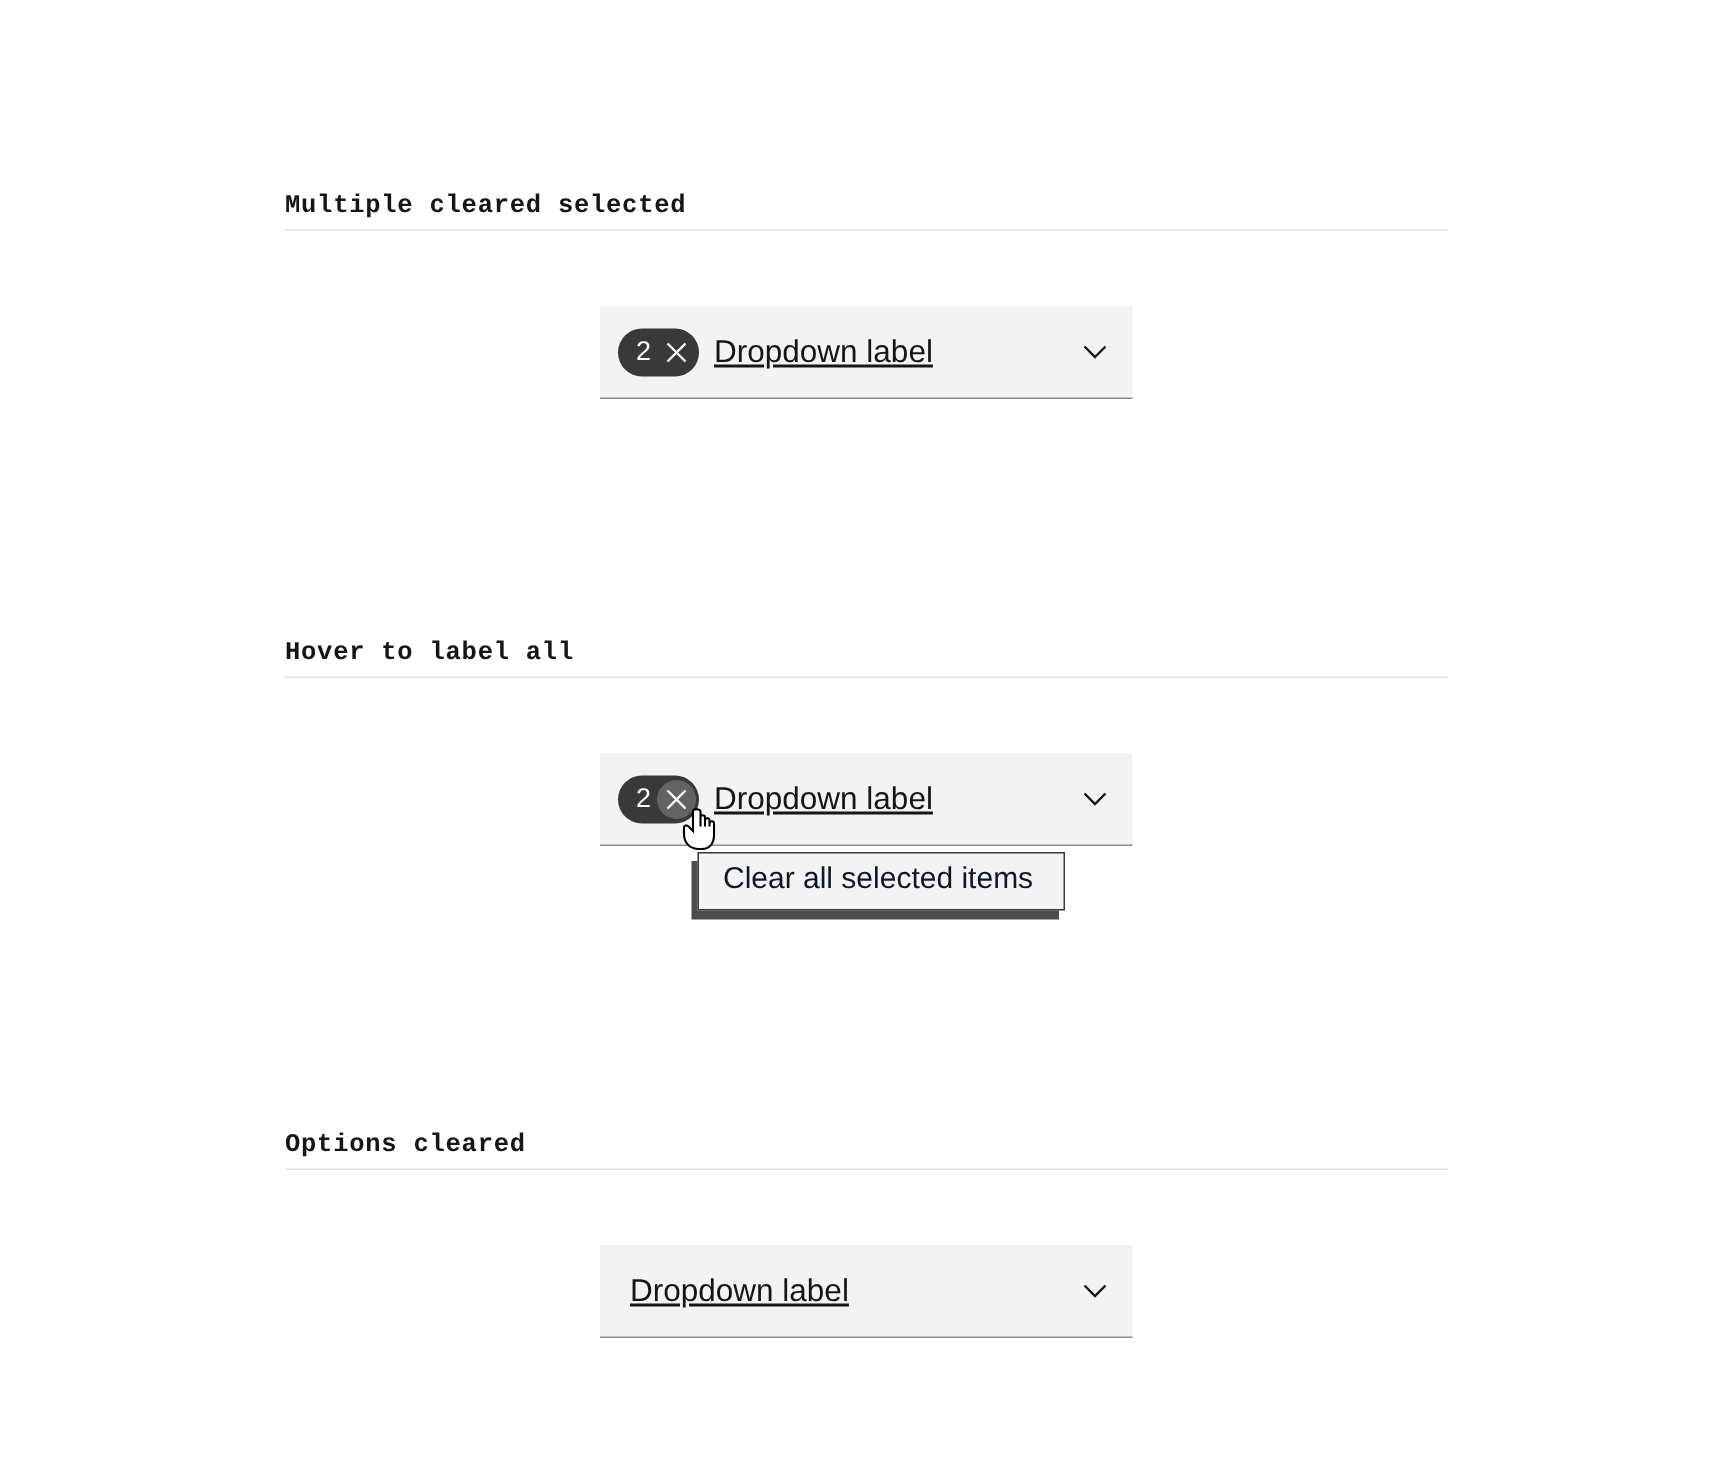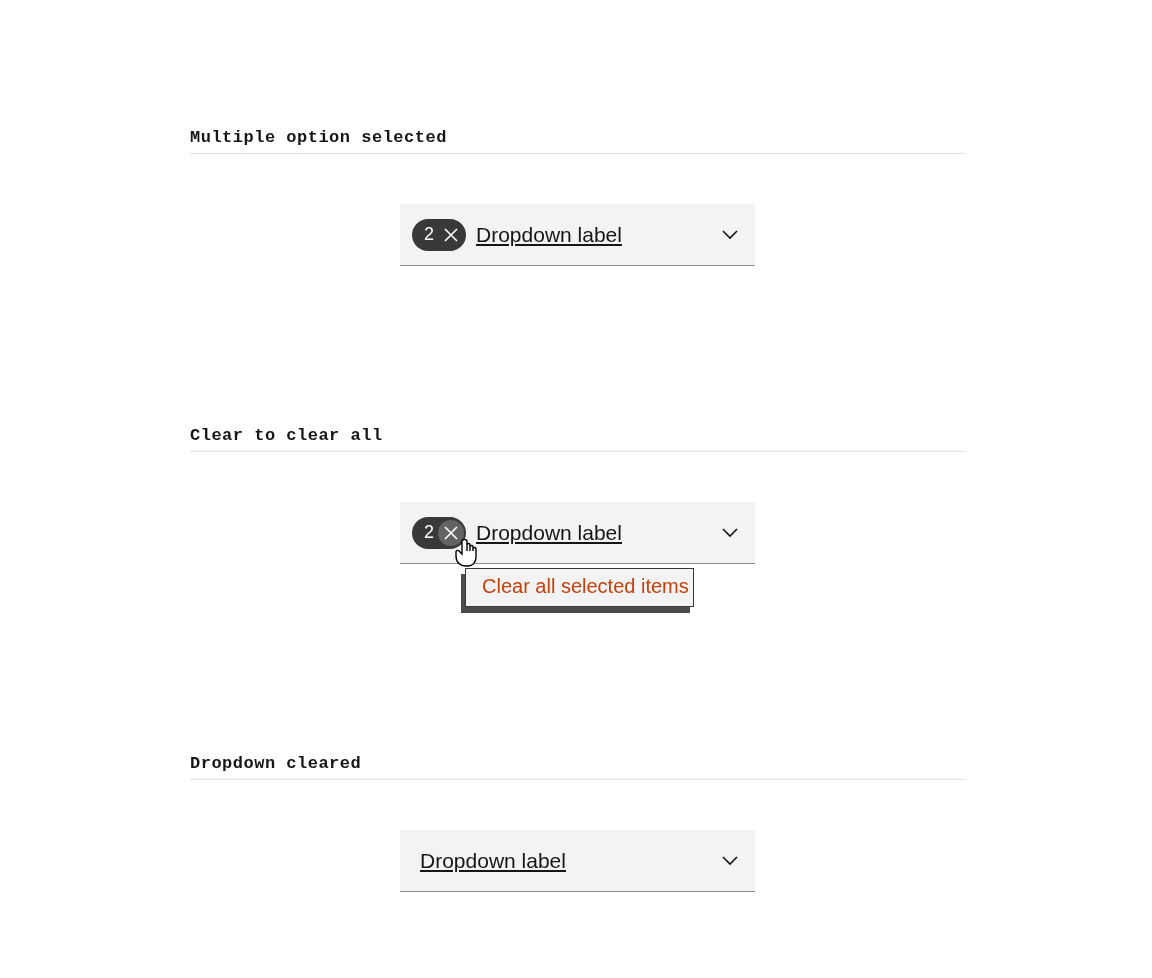--- a/index.html
+++ b/index.html
@@ -76,39 +76,39 @@
     display: flex;
     align-items: center;
     justify-content: center;
   }
   .tooltip {
     position: absolute;
     top: 66px;
     left: 65px;
     background: #f3f3f3;
     border: 1px solid #393939;
-    padding: 6px 4px 8px 16px;
+    padding: 6px 20px 8px 16px;
     font-size: 20px;
-    color: #c2410c;
+    color: #0f172a;
     box-shadow: -4px 6px 0 0 rgba(0,0,0,0.7);
     white-space: nowrap;
   }
   .cursor {
     position: absolute;
     pointer-events: none;
   }
   .sec1 { padding-top: 128px; }
   .sec2 { padding-top: 160px; }
   .sec3 { padding-top: 190px; }
 </style>
 </head>
 <body>
 
 <div class="section sec1">
-  <div class="section-heading">Multiple option selected</div>
+  <div class="section-heading">Multiple cleared selected</div>
   <div class="dropdown-wrap">
     <div class="dropdown">
       <span class="tag">
         <span class="tag-count">2</span>
         <span class="tag-x">
           <svg width="14" height="14" viewBox="0 0 14 14">
               <path d="M1 1 L13 13 M13 1 L1 13" stroke="#fff" stroke-width="1.6" fill="none"></path>
             </svg>
         </span>
       </span>
@@ -116,21 +116,21 @@
       <span class="chev">
         <svg width="18" height="18" viewBox="0 0 18 18">
             <path d="M2 5 L9 12 L16 5" stroke="#161616" stroke-width="1.6" fill="none"></path>
           </svg>
       </span>
     </div>
   </div>
 </div>
 
 <div class="section sec2">
-  <div class="section-heading">Clear to clear all</div>
+  <div class="section-heading">Hover to label all</div>
   <div class="dropdown-wrap">
     <div class="dropdown">
       <span class="tag">
         <span class="tag-count">2</span>
         <span class="tag-x hover">
           <svg width="14" height="14" viewBox="0 0 14 14">
               <path d="M1 1 L13 13 M13 1 L1 13" stroke="#fff" stroke-width="1.6" fill="none"></path>
             </svg>
         </span>
       </span>
@@ -144,21 +144,21 @@
     <div class="tooltip">Clear all selected items</div>
     <span class="cursor" style="top:36px;left:52px;">
       <svg width="26" height="30" viewBox="0 0 26 30">
         <path d="M10 3 L10 16 L7 13 C6 12 4 12 4 14 L4 18 C4 24 8 28 14 28 L16 28 C21 28 24 24 24 19 L24 11 C24 9 21 9 21 11 L21 13 L21 9 C21 7 18 7 18 9 L18 13 L18 7 C18 5 15 5 15 7 L15 13 L15 3 C15 1 10 1 10 3 Z" fill="#fff" stroke="#000" stroke-width="1.4"></path>
       </svg>
     </span>
   </div>
 </div>
 
 <div class="section sec3">
-  <div class="section-heading">Dropdown cleared</div>
+  <div class="section-heading">Options cleared</div>
   <div class="dropdown-wrap">
     <div class="dropdown" style="padding-left:20px;">
       <span class="dropdown-label">Dropdown label</span>
       <span class="chev">
         <svg width="18" height="18" viewBox="0 0 18 18">
             <path d="M2 5 L9 12 L16 5" stroke="#161616" stroke-width="1.6" fill="none"></path>
           </svg>
       </span>
     </div>
   </div>

